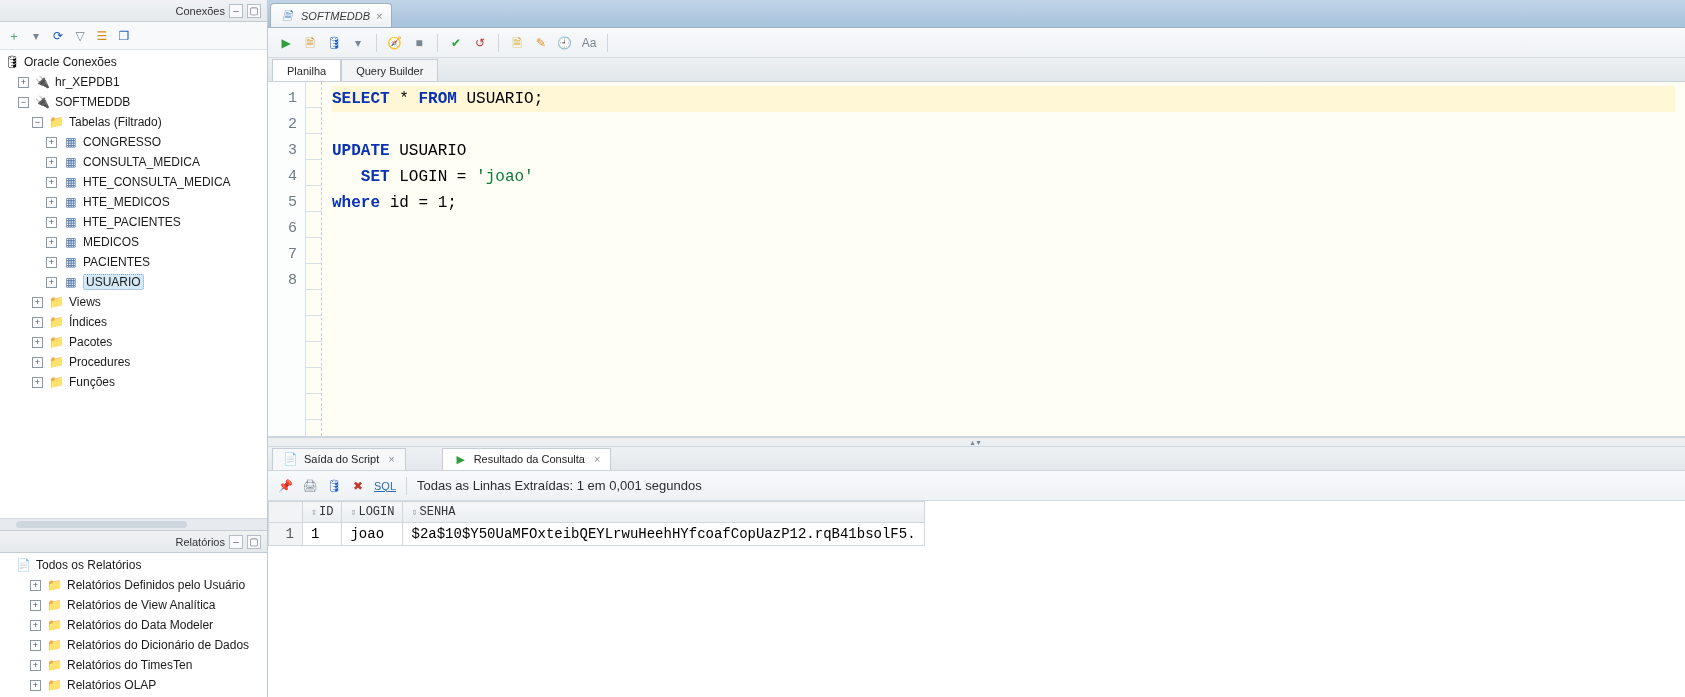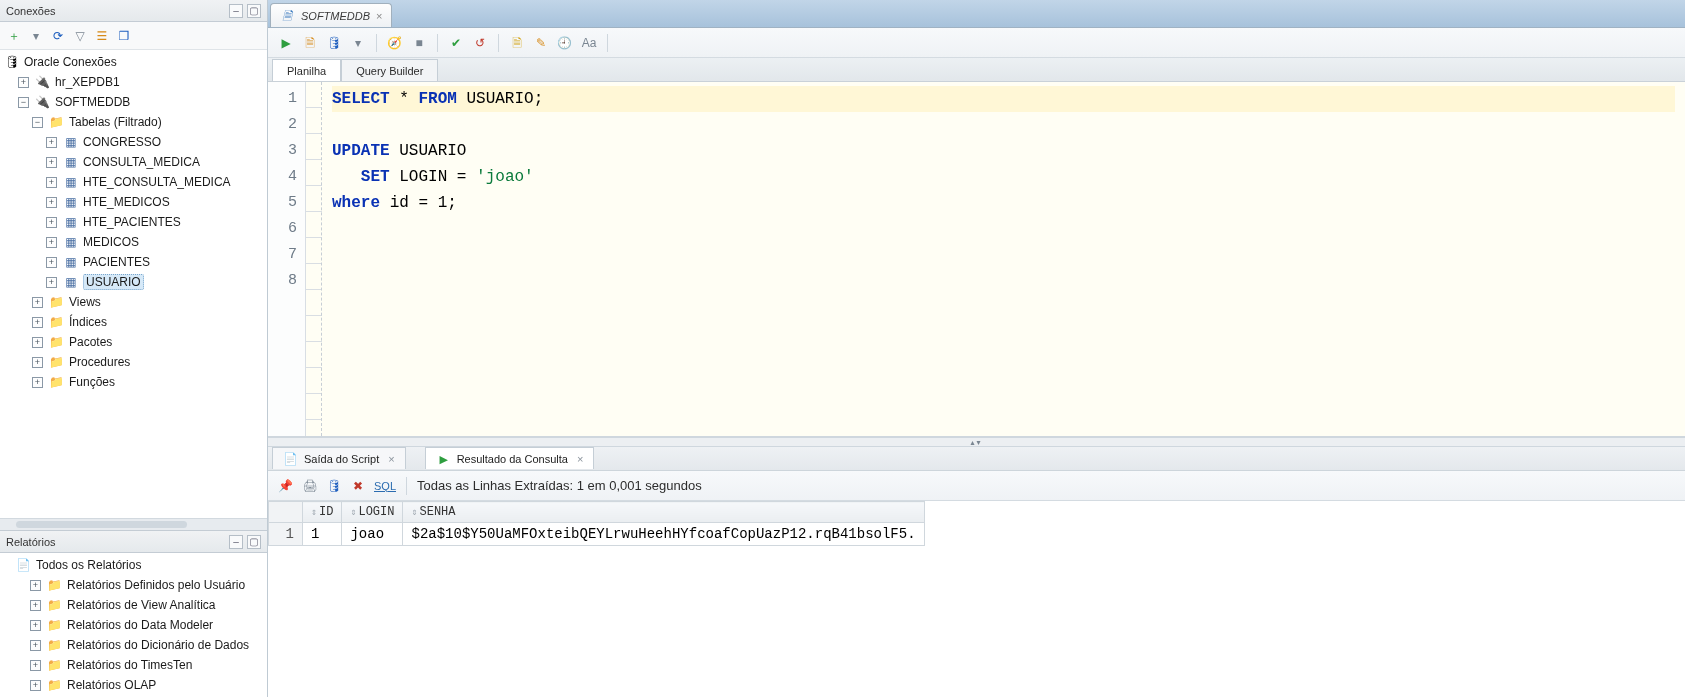--- a/index.html
+++ b/index.html
@@ -27,21 +27,21 @@
   .pane-header {
     height: 22px;
     display: flex;
     align-items: center;
     padding: 0 6px;
     background: linear-gradient(#f0f2f4, #e5e9ec);
     border-bottom: 1px solid #c4ccd4;
     font-size: 11px;
     color: #333;
   }
-  .pane-header .title { flex: 1; }
+  .pane-header .title { flex: 1; text-align: right; }
   .pane-header .hdr-btn {
     width: 14px;
     height: 14px;
     margin-left: 4px;
     border: 1px solid #b5bec7;
     background: #f9fafb;
     display: inline-flex;
     align-items: center;
     justify-content: center;
     font-size: 10px;
@@ -243,38 +243,38 @@
     align-items: center;
     cursor: row-resize;
   }
   .splitter-h .grip { font-size: 8px; color: #7a8692; letter-spacing: 2px; }
 
   .results-tab-strip {
     height: 24px;
     background: linear-gradient(#eef1f4, #e4e8ec);
     border-bottom: 1px solid #cdd5db;
     display: flex;
-    align-items: flex-start;
+    align-items: center;
     padding-left: 4px;
-    gap: 19px;
+    gap: 8px;
   }
   .rtab {
     height: 22px;
     padding: 0 10px;
     display: flex;
     align-items: center;
     gap: 5px;
     font-size: 11px;
     color: #222;
     border: 1px solid #c5ced6;
     border-bottom: none;
     background: #f6f7f9;
     cursor: pointer;
   }
-  .rtab.active { background: #ffffff; }
+  .rtab.active { background: #ffffff; margin-left: 28px; }
   .rtab .rtab-x { color: #8a939c; font-size: 11px; margin-left: 4px; cursor: pointer; }
   .status-text { font-size: 13px; color: #2c2c2c; }
   .sql-link { color: #2b6cb0; text-decoration: underline; cursor: pointer; font-size: 11px; }
   .grid-wrap { flex: 1; overflow: auto; }
   table.result {
     border-collapse: collapse;
     font-family: "Consolas", "Courier New", monospace;
     font-size: 14px;
   }
   table.result th, table.result td {

